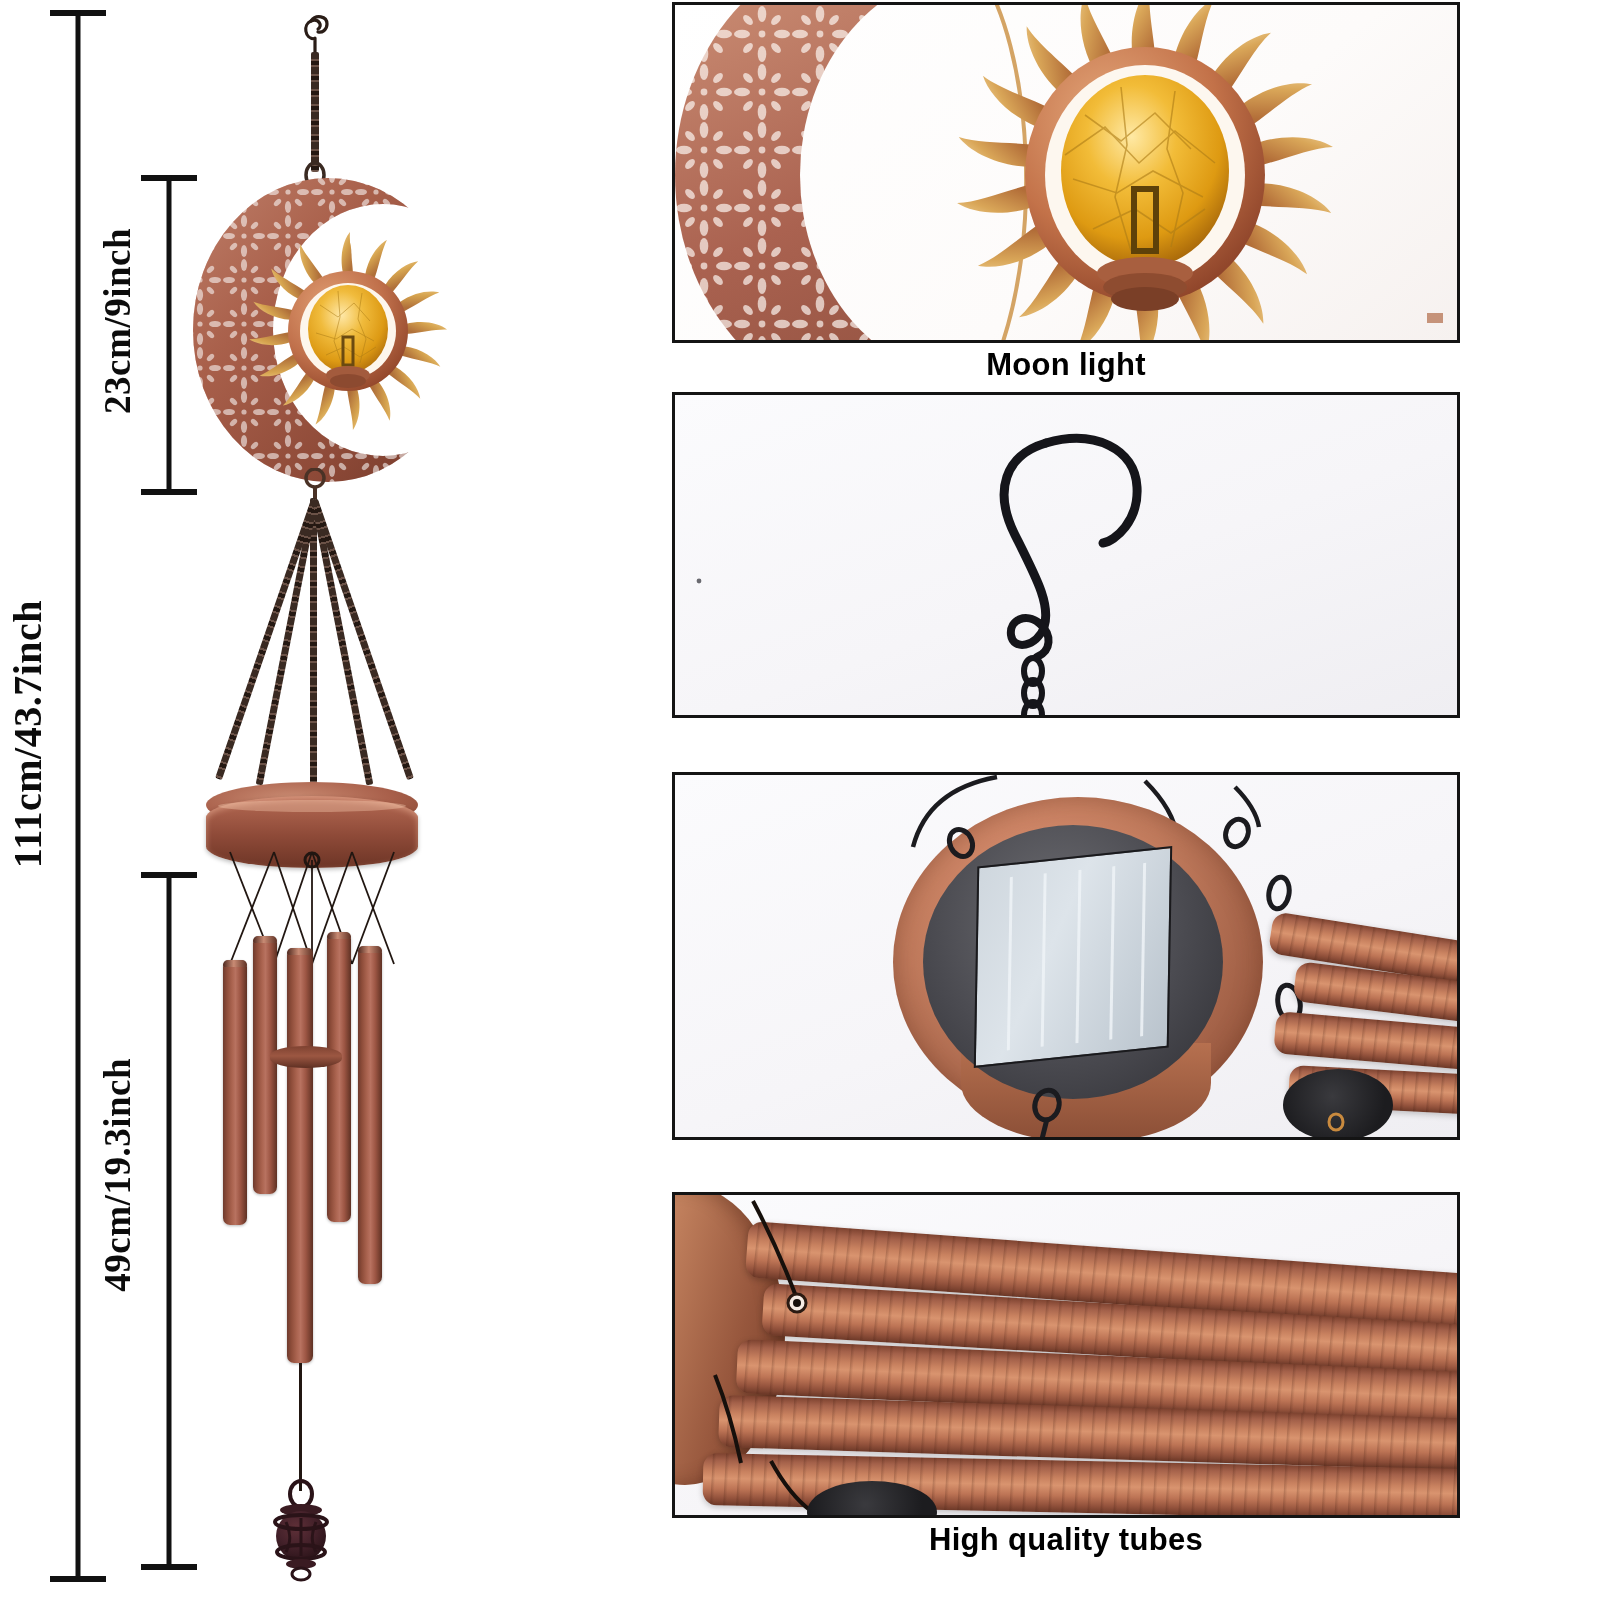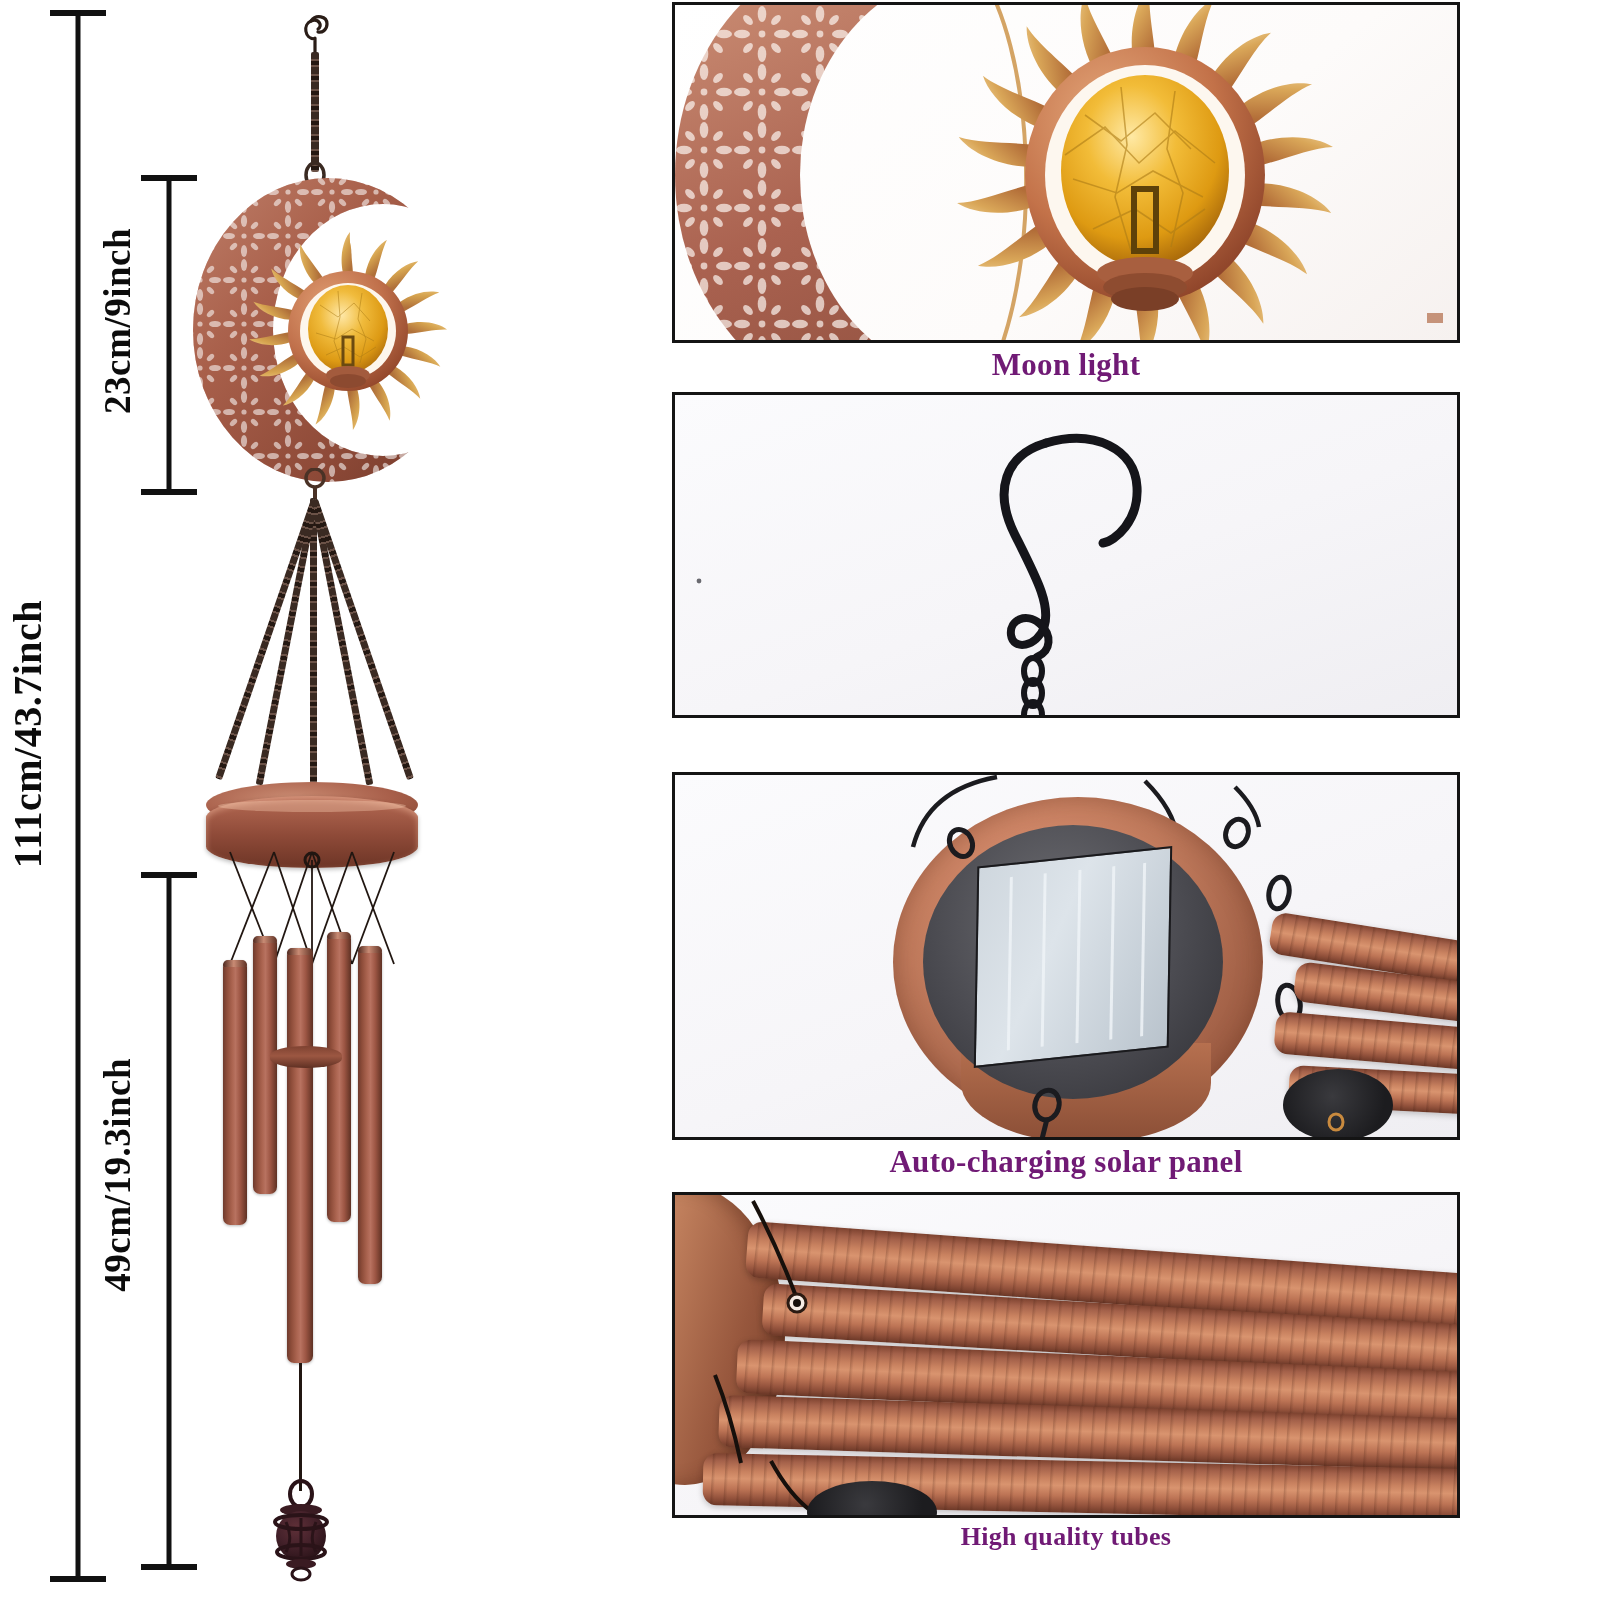--- a/index.html
+++ b/index.html
@@ -92,22 +92,22 @@
   .panel {
     position: absolute;
     border: 3px solid #141414;
     background: #fdfcfd;
     overflow: hidden;
   }
   .caption {
     position: absolute;
     text-align: center;
     font-weight: 700;
-    color: #701a75;
-    font-family: Liberation Serif, serif;
+    color: #000000;
+    font-family: Liberation Sans, sans-serif;
     letter-spacing: 0.3px;
     white-space: nowrap;
   }
 
   
   .photo-bg-warm { position:absolute; inset:0;
     background: linear-gradient(140deg,#ffffff 0%,#fdfbfa 60%,#f6f1ef 100%); }
   .photo-bg-cool { position:absolute; inset:0;
     background: linear-gradient(160deg,#fbfbfd 0%,#f6f5f8 55%,#efeef2 100%); }
 
@@ -507,21 +507,20 @@
       <div class="spek"></div>
       </div>
     <div class="ptube" style="left:614px; top:290px; width:216px; height:40px; transform:rotate(3deg); transform-origin:left center;">
       <div class="spek"></div>
       </div>
     <div class="bkdisc" style="left:608px; top:294px; width:110px; height:72px;"></div>
     <svg style="position:absolute; left:646px; top:334px;" width="30" height="26" viewBox="0 0 30 26">
       <ellipse cx="15" cy="13" rx="7" ry="8" fill="none" stroke="#c98a3e" stroke-width="3"></ellipse>
     </svg>
   </div>
-  <div class="caption" style="left:672px; top:1144px; width:788px; font-size:31px;">Auto-charging solar panel</div>
 
   <div class="panel" style="left:672px; top:1192px; width:788px; height:326px;">
     <div class="photo-bg-cool"></div>
 
     <div style="position:absolute; left:-90px; top:-10px; width:200px; height:300px;
                 border-radius:50%;
                 background:linear-gradient(105deg,#e0a97f 0%,#c1805d 35%,#97573d 70%,#733c28 100%);
                 box-shadow: inset -8px 0 18px rgba(70,30,15,.35);"></div>
 
     <div class="ptube" style="left:72px; top:26px; width:740px; height:56px; transform:rotate(4.2deg); transform-origin:left center;">
@@ -545,15 +544,15 @@
         <path d="M78 6 C96 40 110 72 122 104"></path>
         <path d="M40 180 C52 210 60 240 66 268"></path>
         <path d="M96 266 C108 288 120 304 136 316"></path>
       </g>
       <circle cx="122" cy="108" r="9" fill="#f6ece4" stroke="#2a1a12" stroke-width="3"></circle>
       <circle cx="122" cy="108" r="4" fill="#16100c"></circle>
     </svg>
 
     <div class="bkdisc" style="left:132px; top:286px; width:130px; height:62px;"></div>
   </div>
-  <div class="caption" style="left:672px; top:1522px; width:788px; font-size:26px;">High quality tubes</div>
+  <div class="caption" style="left:672px; top:1522px; width:788px; font-size:31px;">High quality tubes</div>
 
 </div>
 
 </body></html>

